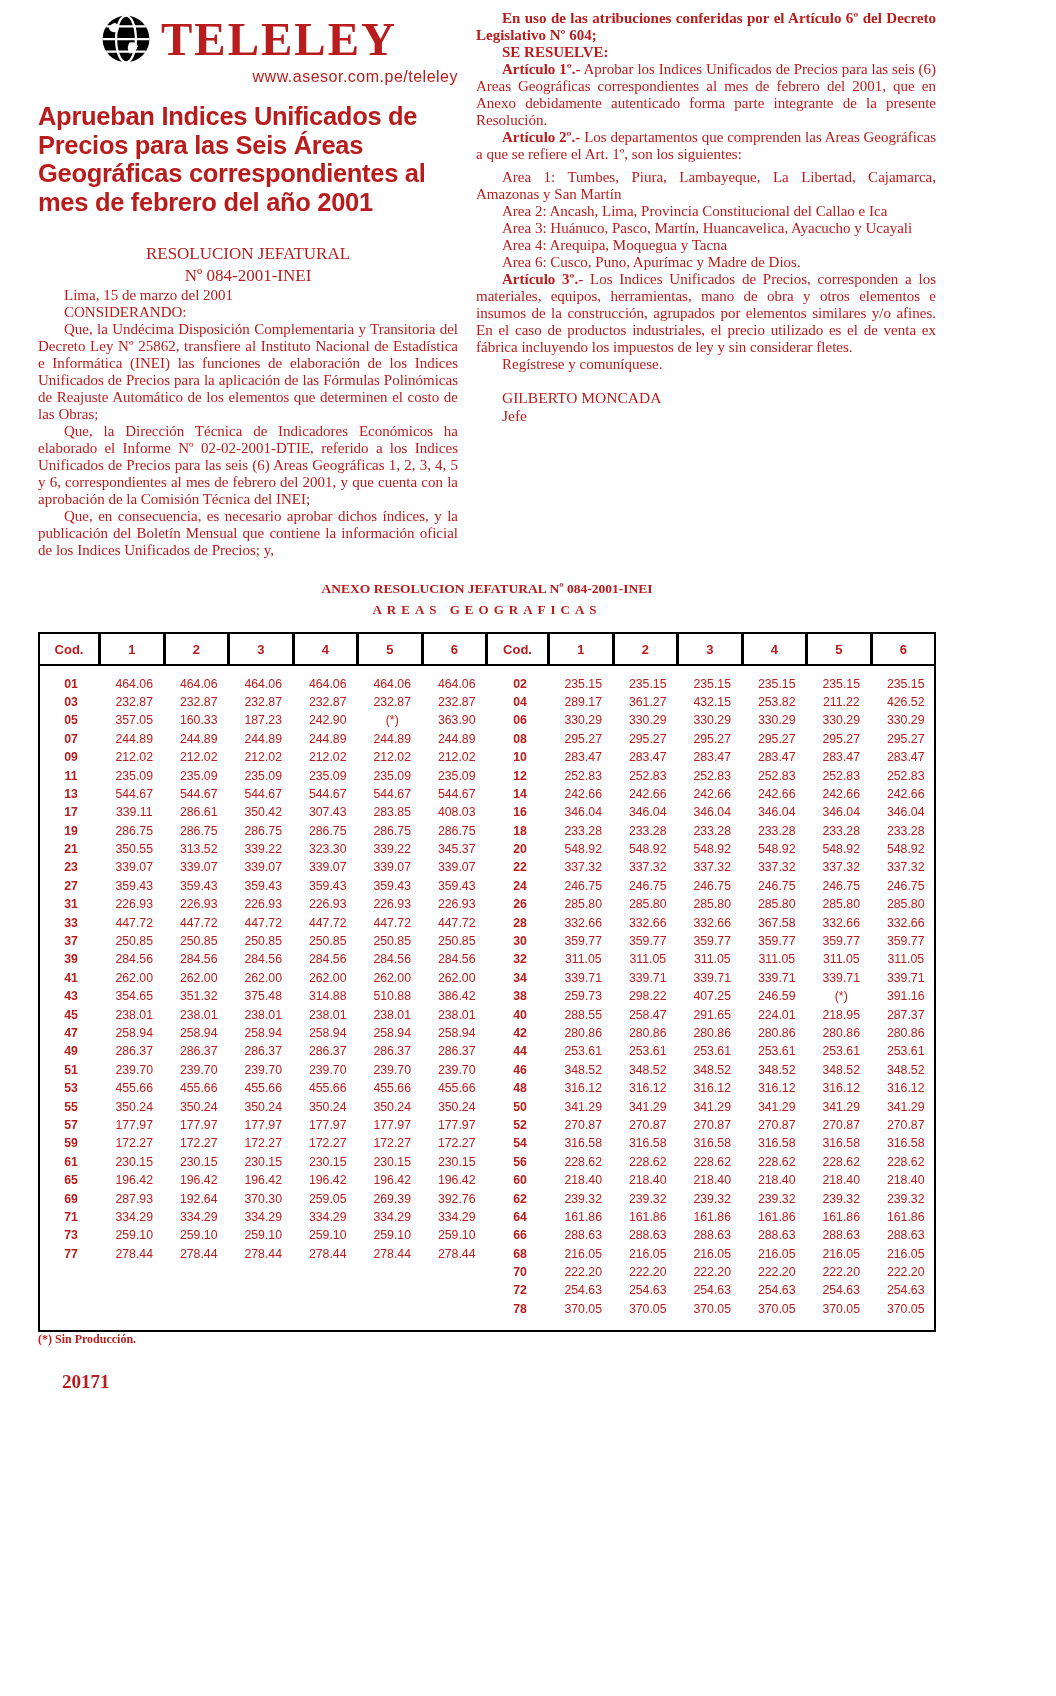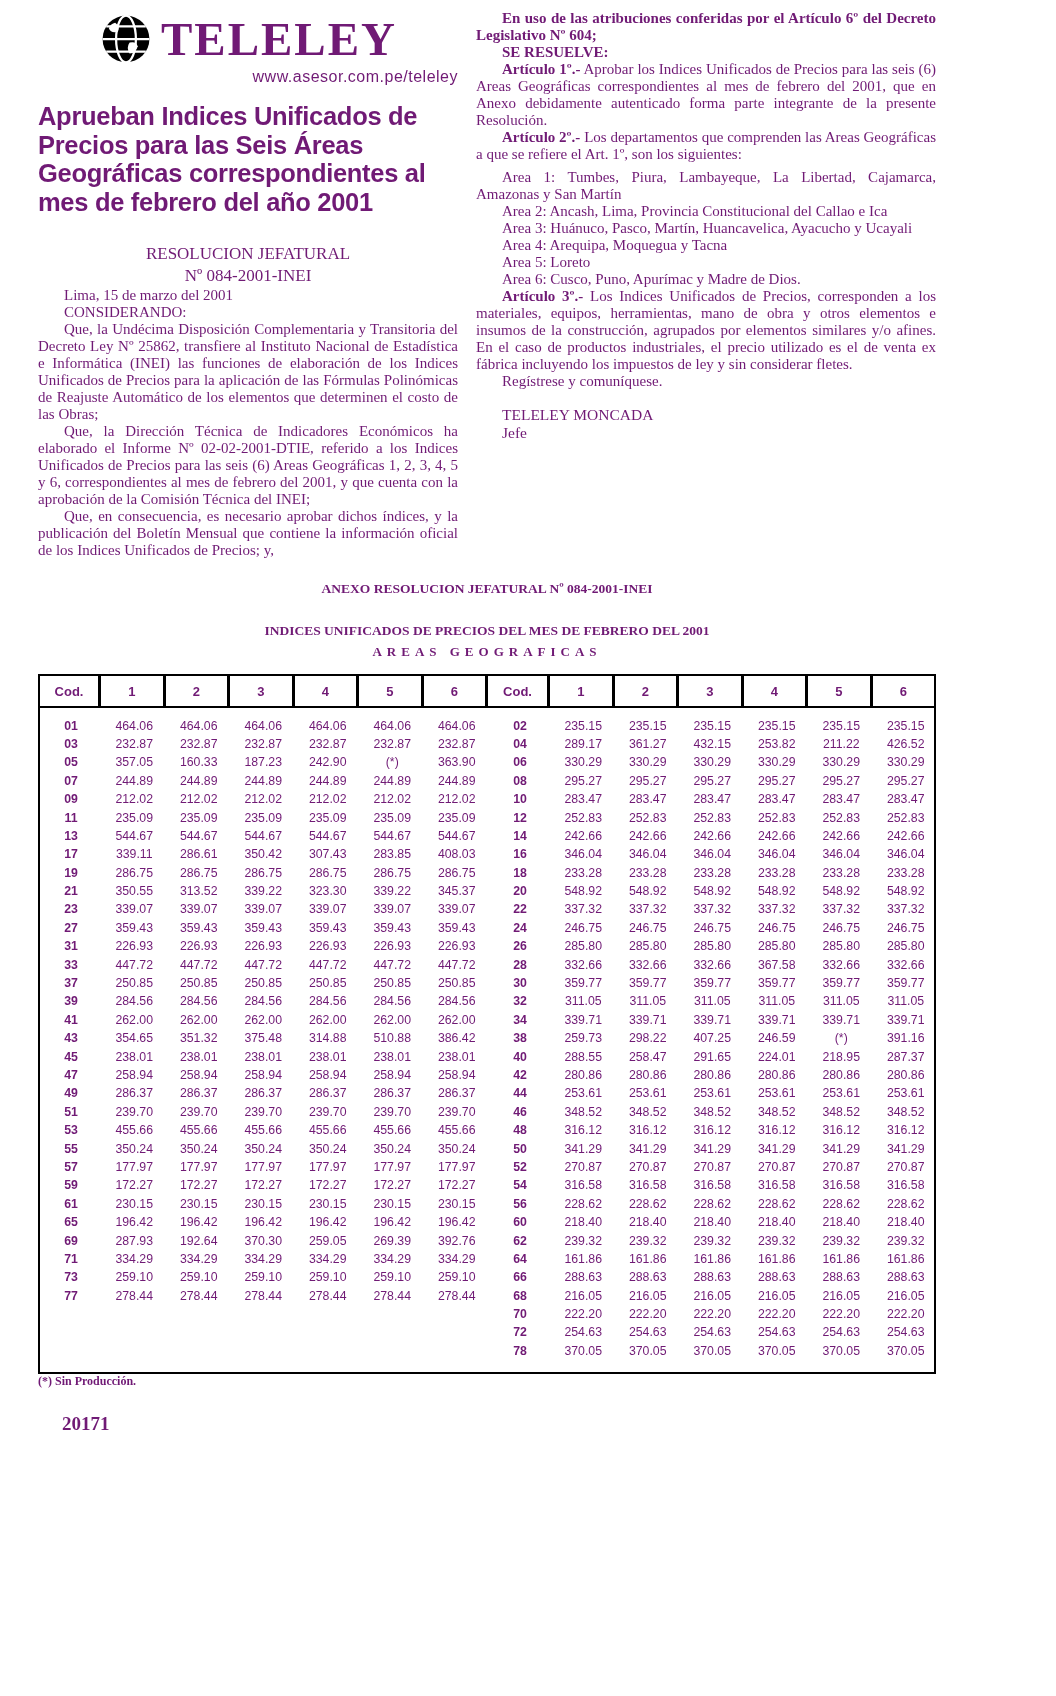--- a/index.html
+++ b/index.html
@@ -1,17 +1,17 @@
 <!DOCTYPE html>
 <html lang="es"><head>
 <meta charset="utf-8">
 <style>
   html,body{margin:0;padding:0;background:#e8e8e8;}
   .page{
-    width:1056px;height:1696px;background:#ffffff;color:#701a75;
+    width:1056px;height:1696px;background:#ffffff;color:#b91c1c;
     position:relative;overflow:hidden;margin:0 auto;
     font-family:"Liberation Serif", serif;
   }
   .content{padding:10px 120px 0 38px;}
   .columns{display:grid;grid-template-columns:420px 1fr;column-gap:18px;}
 
   
   .logo-row{display:flex;align-items:center;justify-content:center;gap:8px;margin-top:2px;}
   .logo-text{font-weight:bold;font-size:47px;letter-spacing:2px;line-height:1;}
   .website{text-align:right;font-family:"Liberation Sans",sans-serif;font-size:16px;letter-spacing:.5px;margin-top:2px;}
@@ -96,38 +96,36 @@
 
         <p class="body mt-lg"><b>Artículo 1º.-</b> <span>Aprobar los Indices Unificados de Precios para las seis (6) Areas Geográficas correspondientes al mes de febrero del 2001, que en Anexo debidamente autenticado forma parte integrante de la presente Resolución.</span></p>
 
         <p class="body"><b>Artículo 2º.-</b> <span>Los departamentos que comprenden las Areas Geográficas a que se refiere el Art. 1º, son los siguientes:</span></p>
 
         <div class="mt-sm">
           <p class="body">Area 1: Tumbes, Piura, Lambayeque, La Libertad, Cajamarca, Amazonas y San Martín</p>
           <p class="body">Area 2: Ancash, Lima, Provincia Constitucional del Callao e Ica</p>
           <p class="body">Area 3: Huánuco, Pasco, Martín, Huancavelica, Ayacucho y Ucayali</p>
           <p class="body nojust">Area 4: Arequipa, Moquegua y Tacna</p>
-          <p class="body nojust">Area 5: Loreto</p>
           <p class="body nojust">Area 6: Cusco, Puno, Apurímac y Madre de Dios.</p>
         </div>
 
         <p class="body mt-md"><b>Artículo 3º.-</b> <span>Los Indices Unificados de Precios, corresponden a los materiales, equipos, herramientas, mano de obra y otros elementos e insumos de la construcción, agrupados por elementos similares y/o afines. En el caso de productos industriales, el precio utilizado es el de venta ex fábrica incluyendo los impuestos de ley y sin considerar fletes.</span></p>
 
         <p class="body nojust mt-lg">Regístrese y comuníquese.</p>
 
         <div class="signature">
-          <div>TELELEY MONCADA</div>
+          <div>GILBERTO MONCADA</div>
           <div>Jefe</div>
         </div>
       </div>
     </div>
 
     <div class="annex">
       <div class="annex-title">ANEXO RESOLUCION JEFATURAL Nº 084-2001-INEI</div>
-      <div class="annex-sub1">INDICES UNIFICADOS DE PRECIOS DEL MES DE FEBRERO DEL 2001</div>
       <div class="annex-sub2">AREAS GEOGRAFICAS</div>
     </div>
 
     <div class="iu-table">
       <div class="thead">
           <div class="th">Cod.</div>
           <div class="th">1</div>
           <div class="th">2</div>
           <div class="th">3</div>
           <div class="th">4</div>

